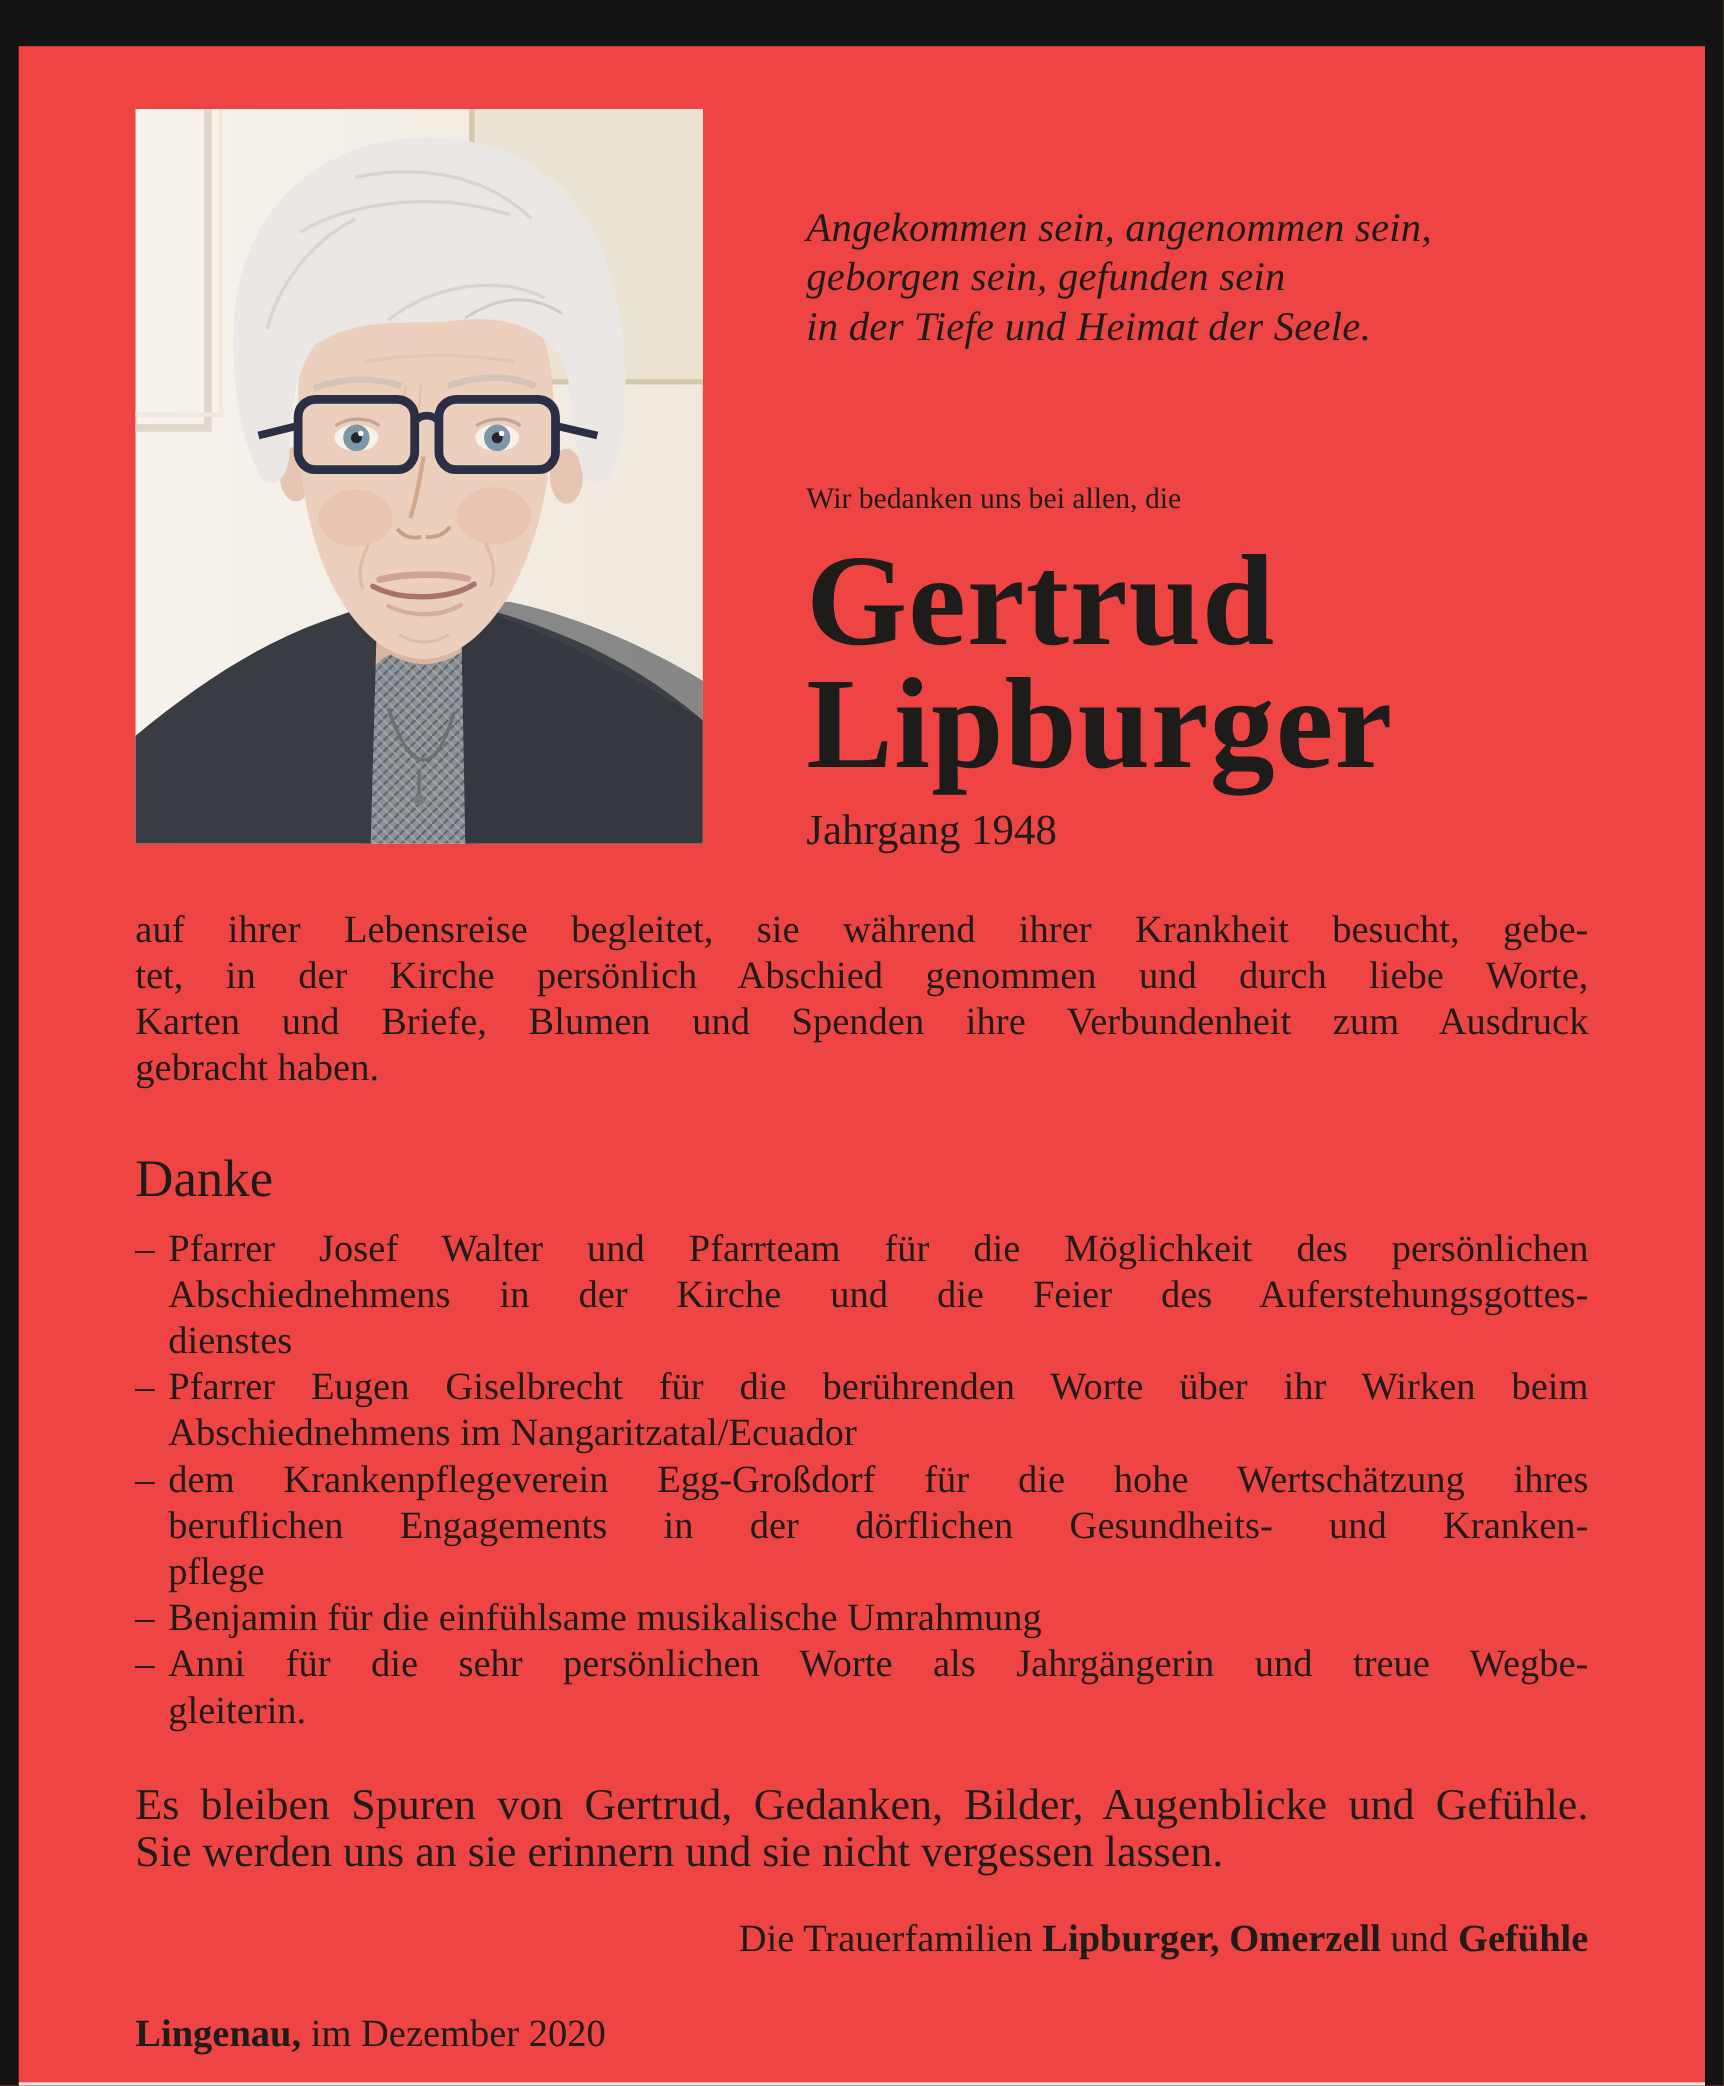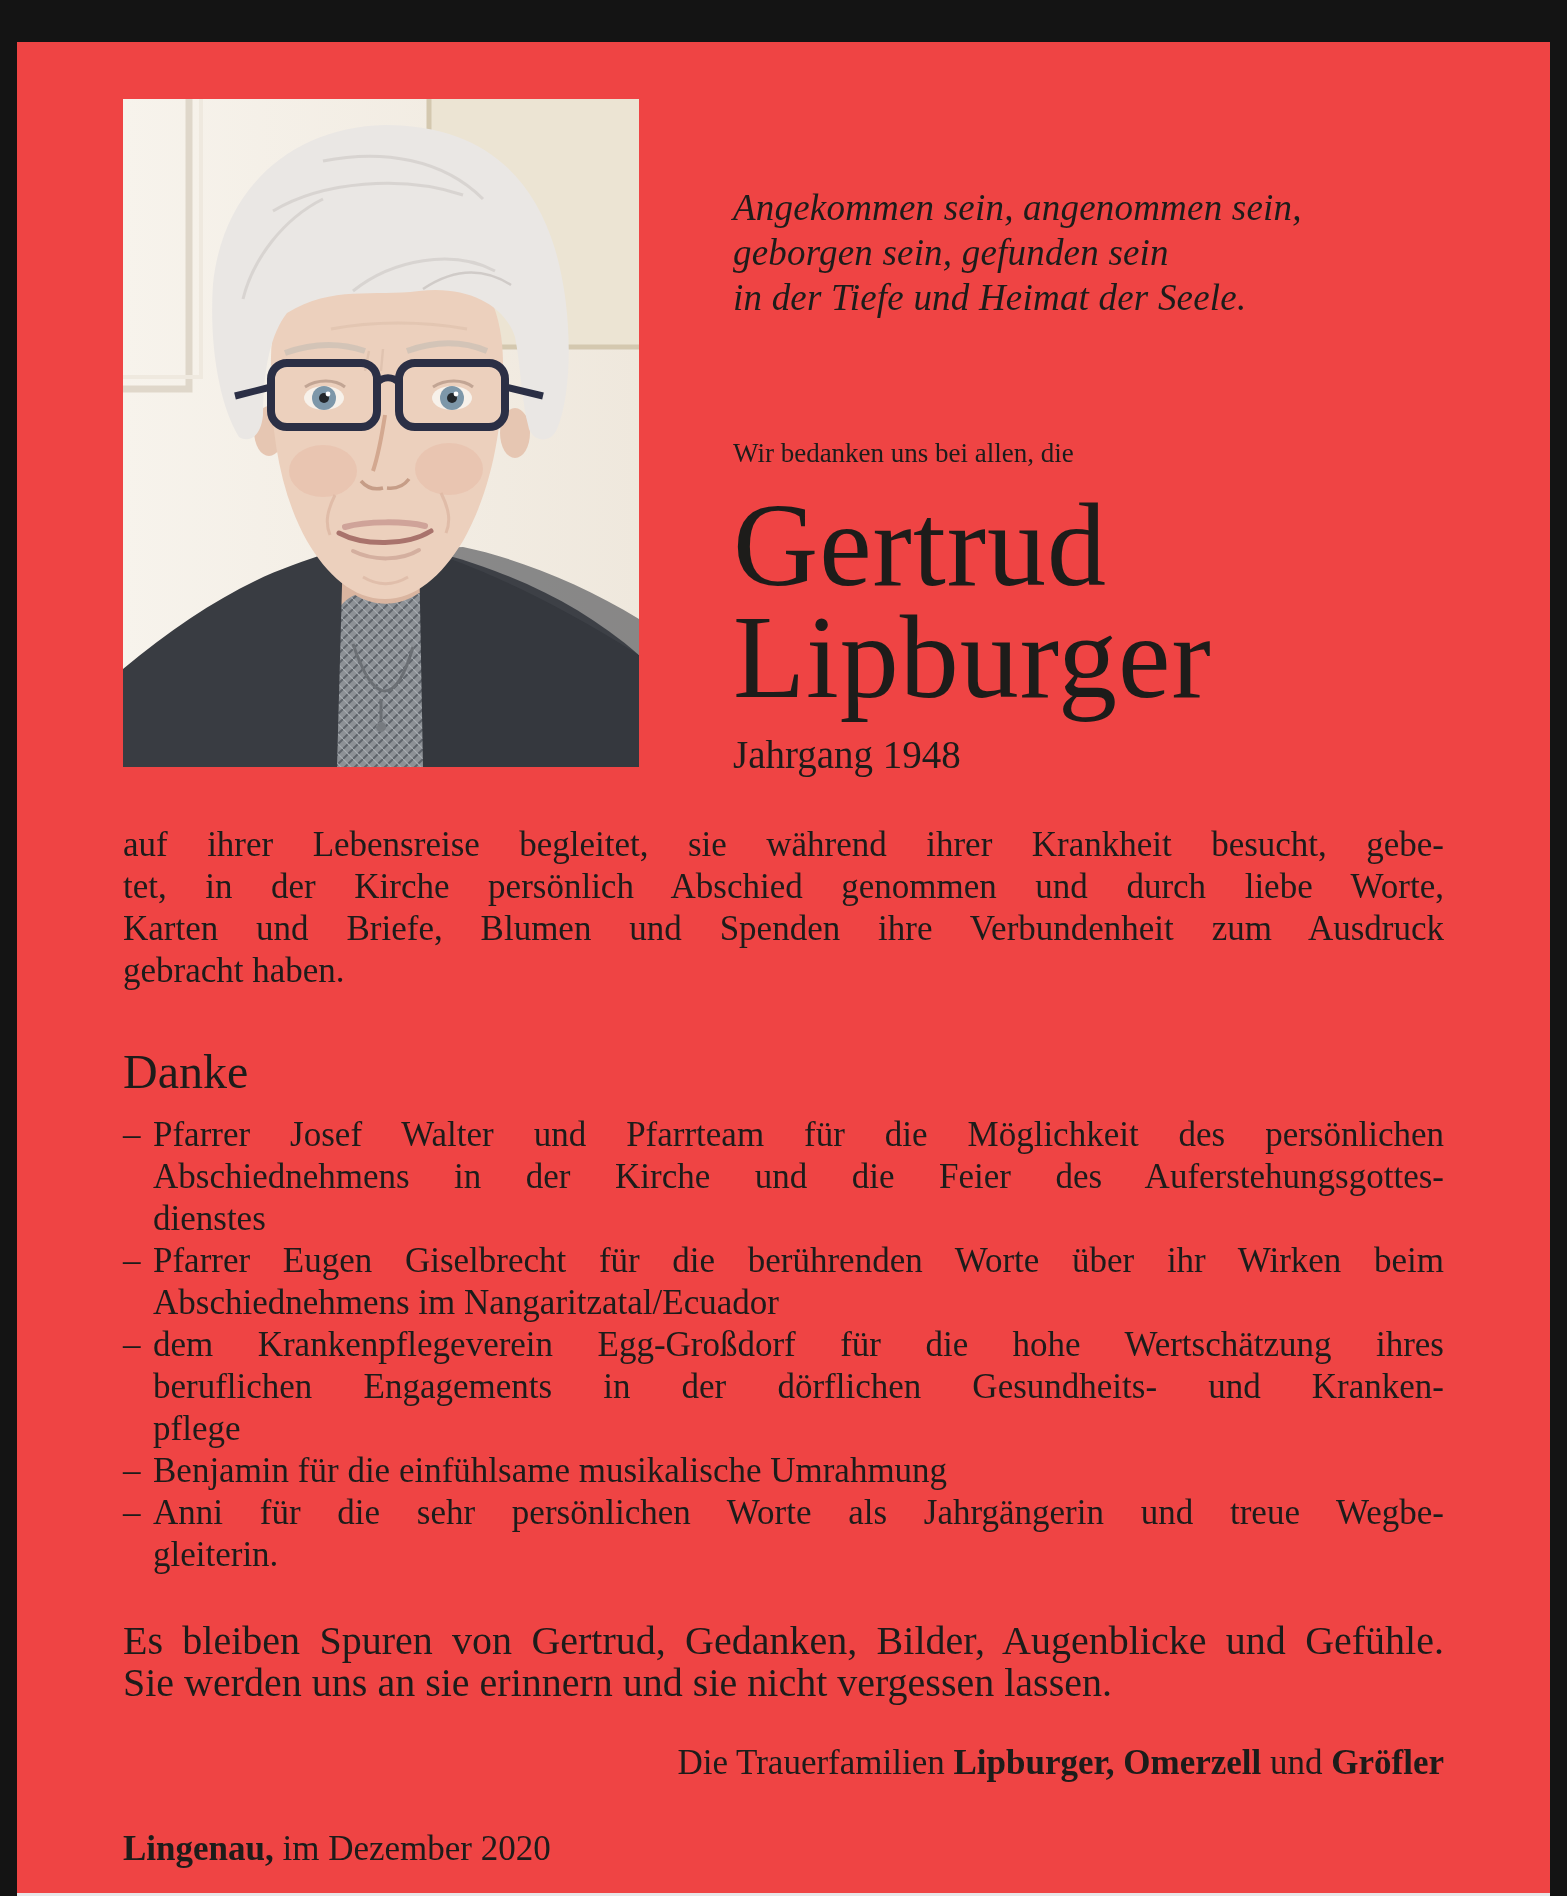--- a/index.html
+++ b/index.html
@@ -19,21 +19,21 @@
     padding: 0 106px;
     overflow: hidden;
     margin-top: 26px;
   }
   .top-row { display: flex; margin-top: 57px; }
   .photo { width: 516px; height: 668px; flex: 0 0 auto; }
   .photo svg { display: block; width: 516px; height: 668px; }
   .right-col { margin-left: 94px; flex: 1 1 auto; min-width: 0; }
   .quote { margin-top: 86px; font-style: italic; font-size: 37px; line-height: 45px; letter-spacing: .2px; }
   .intro { margin-top: 108px; font-size: 27px; line-height: 50px; }
-  .name  { margin-top: 12px; font-size: 118px; line-height: 112px; font-weight: normal; letter-spacing: 1px; }
+  .name  { margin-top: 12px; font-size: 118px; line-height: 112px; font-weight: bold; letter-spacing: 1px; }
   .jahrgang { margin-top: 18px; font-size: 39px; line-height: 46px; font-weight: normal; }
   .bodytext { margin-top: 46px; font-size: 35px; line-height: 42px; }
   .danke { margin-top: 52px; font-size: 48px; line-height: 56px; font-weight: normal; }
   .tlist { margin-top: 14px; font-size: 35px; line-height: 42px; }
   .titem { position: relative; padding-left: 30px; }
   .titem .dash { position: absolute; left: 0; top: 0; }
   .closing { margin-top: 44px; font-size: 40px; line-height: 42px; }
   .family { margin-top: 38px; font-size: 35px; line-height: 42px; text-align: right; }
   .placedate { margin-top: 44px; font-size: 35px; line-height: 42px; }
   .jl { text-align: justify; text-align-last: justify; }
@@ -185,18 +185,18 @@
           <div class="ll">gleiterin.</div>
         </div>
     </div>
   </div>
 
   <div class="closing">
       <div class="jl">Es bleiben Spuren von Gertrud, Gedanken, Bilder, Augenblicke und Gefühle.</div>
       <div class="ll">Sie werden uns an sie erinnern und sie nicht vergessen lassen.</div>
     </div>
 
-  <div class="family"><span>Die Trauerfamilien </span><b>Lipburger, Omerzell</b><span> und </span><b>Gröfler</b></div>
+  <div class="family"><span>Die Trauerfamilien </span><b>Lipburger, Omerzell</b><span> und </span><b>Gefühle</b></div>
 
   <div class="placedate"><b>Lingenau,</b><span> im Dezember 2020</span></div>
 
   <div class="scan-edge"></div>
 </div>
 
 </body></html>

